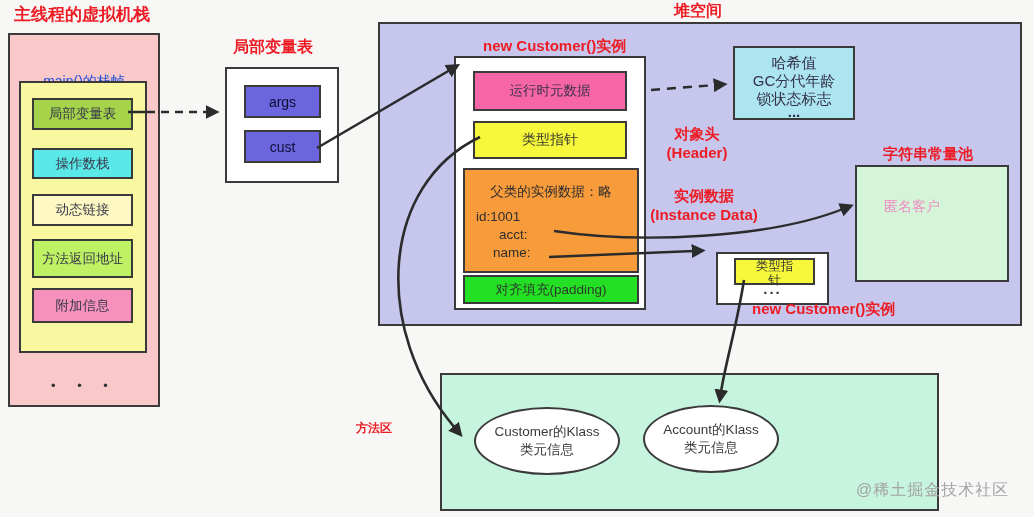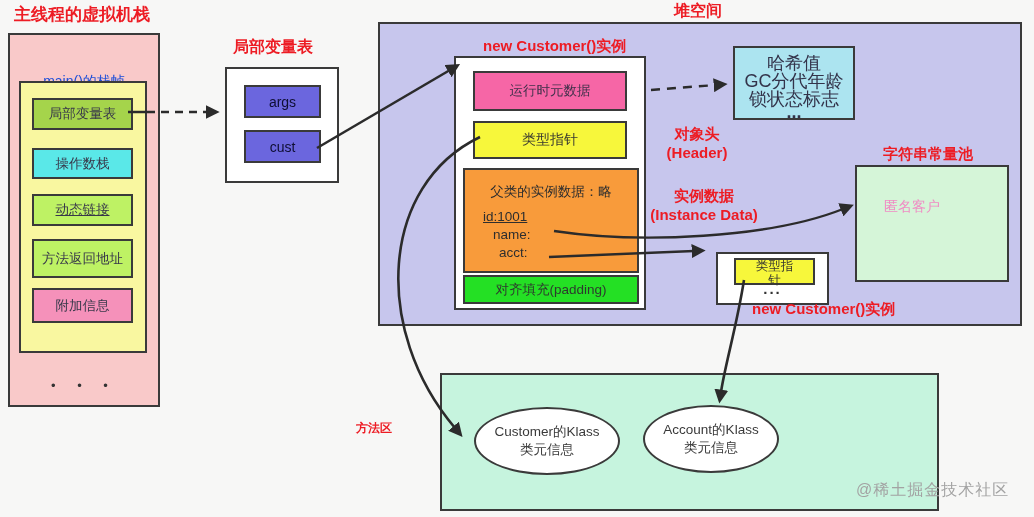--- a/index.html
+++ b/index.html
@@ -15,21 +15,21 @@
   
   .t-vm{left:14px;top:3px;font-size:17px;}
   .vm-stack{left:8px;top:33px;width:148px;height:370px;background:#f9c9c9;border:2px solid #3a3a3a;z-index:2;}
   .frame-title{position:absolute;left:0;top:38px;width:100%;text-align:center;font-size:14px;color:#1d4ed8;}
   .stack-frame{position:absolute;left:9px;top:46px;width:124px;height:268px;background:#f9f7a0;border:2px solid #3a3a3a;}
   .s-item{position:absolute;left:11px;width:97px;border:2px solid #3a3a3a;
           display:flex;align-items:center;justify-content:center;
           font-size:13.5px;color:#38384a;text-align:center;line-height:1.15;}
   .si-0{top:15px;height:28px;background:#a5d44b;}
   .si-1{top:65px;height:27px;background:#5ae8e8;}
-  .si-2{top:111px;height:28px;background:#bef264;text-decoration:underline;}
+  .si-2{top:111px;height:28px;background:#fef9c3;}
   .si-3{top:156px;height:35px;background:#bef264;}
   .si-4{top:205px;height:31px;background:#f591ba;}
   .dots{position:absolute;left:0;bottom:12px;width:100%;text-align:center;font-size:13px;letter-spacing:9px;color:#333;}
 
   
   .t-locals{left:233px;top:37px;font-size:16px;}
   .locals-box{left:225px;top:67px;width:110px;height:112px;background:#ffffff;border:2px solid #3a3a3a;z-index:2;}
   .var-cell{position:absolute;left:17px;width:73px;height:29px;background:#6b66de;border:2px solid #3a3a3a;
             display:flex;align-items:center;justify-content:center;font-size:14px;color:#0e0e33;}
   .v-args{top:16px;} .v-cust{top:61px;}
@@ -40,28 +40,28 @@
   .l-customer{position:absolute;left:103px;top:13px;font-size:15px;}
   .cust-box{position:absolute;left:74px;top:32px;width:188px;height:250px;background:#ffffff;border:2px solid #3a3a3a;}
   .runtime-md{position:absolute;left:17px;top:13px;width:150px;height:36px;background:#f666a6;border:2px solid #3a3a3a;
               display:flex;align-items:center;justify-content:center;font-size:13.5px;color:#41314b;}
   .type-ptr{position:absolute;left:17px;top:63px;width:150px;height:34px;background:#f7f73b;border:2px solid #3a3a3a;
             display:flex;align-items:center;justify-content:center;font-size:14px;color:#3a3a30;}
   .inst-data{position:absolute;left:7px;top:110px;width:172px;height:101px;background:#f89b3b;border:2px solid #3a3a3a;
              font-size:13.5px;color:#2e2e2e;}
   .inst-data .line{line-height:18px;}
   .l-super{margin-top:13px;text-align:center;}
-  .l-id{padding-left:18px;margin-top:7px;text-decoration:underline;}
+  .l-id{padding-left:11px;margin-top:7px;}
   .l-name{padding-left:28px;}
   .l-acct{padding-left:34px;}
   .padding-box{position:absolute;left:7px;top:217px;width:172px;height:25px;background:#24e024;border:2px solid #3a3a3a;
                display:flex;align-items:center;justify-content:center;font-size:13.5px;color:#2e3a2e;}
   .l-header{position:absolute;left:262px;top:100px;width:110px;text-align:center;font-size:15px;line-height:19px;}
   .hash-box{position:absolute;left:353px;top:22px;width:122px;height:74px;background:#ace4f0;border:2px solid #3a3a3a;
-            text-align:center;font-size:18px;color:#33334a;padding-top:6px;box-sizing:border-box;line-height:18px;}
+            text-align:center;font-size:15px;color:#33334a;padding-top:6px;box-sizing:border-box;line-height:18px;}
   .hash-dots{line-height:8px;font-weight:bold;}
   .l-instdata{position:absolute;left:258px;top:162px;width:132px;text-align:center;font-size:15px;line-height:19px;}
   .l-strpool{position:absolute;left:503px;top:121px;font-size:15px;}
   .str-pool{position:absolute;left:475px;top:141px;width:150px;height:113px;background:#d5f5d8;border:2px solid #3a3a3a;}
   .anon{position:absolute;left:27px;top:31px;font-size:14px;color:#f08cc4;}
   .acct-box{position:absolute;left:336px;top:228px;width:109px;height:49px;background:#ffffff;border:2px solid #3a3a3a;}
   .acct-ptr{position:absolute;left:16px;top:4px;width:77px;height:23px;background:#f7f73b;border:2px solid #3a3a3a;
             display:flex;align-items:flex-start;justify-content:center;overflow:visible;}
   .acct-ptr span{display:block;width:42px;font-size:12.5px;line-height:13.5px;text-align:center;color:#3a3a30;}
   .acct-dots{position:absolute;left:0;top:30px;width:100%;text-align:center;font-size:15px;font-weight:bold;letter-spacing:2px;line-height:10px;color:#333;}
@@ -123,22 +123,22 @@
   <div class="abs red t-heap">堆空间</div>
   <div class="abs heap">
     <div class="red l-customer">new Customer()实例</div>
 
     <div class="cust-box">
       <div class="runtime-md">运行时元数据</div>
       <div class="type-ptr">类型指针</div>
       <div class="inst-data">
         <div class="line l-super">父类的实例数据：略</div>
         <div class="line l-id">id:1001</div>
+        <div class="line l-acct">acct:</div>
         <div class="line l-name">name:</div>
-        <div class="line l-acct">acct:</div>
       </div>
       <div class="padding-box">对齐填充(padding)</div>
     </div>
 
     <div class="red l-header">
       <div>对象头</div>
       <div>(Header)</div>
     </div>
 
     <div class="hash-box">

